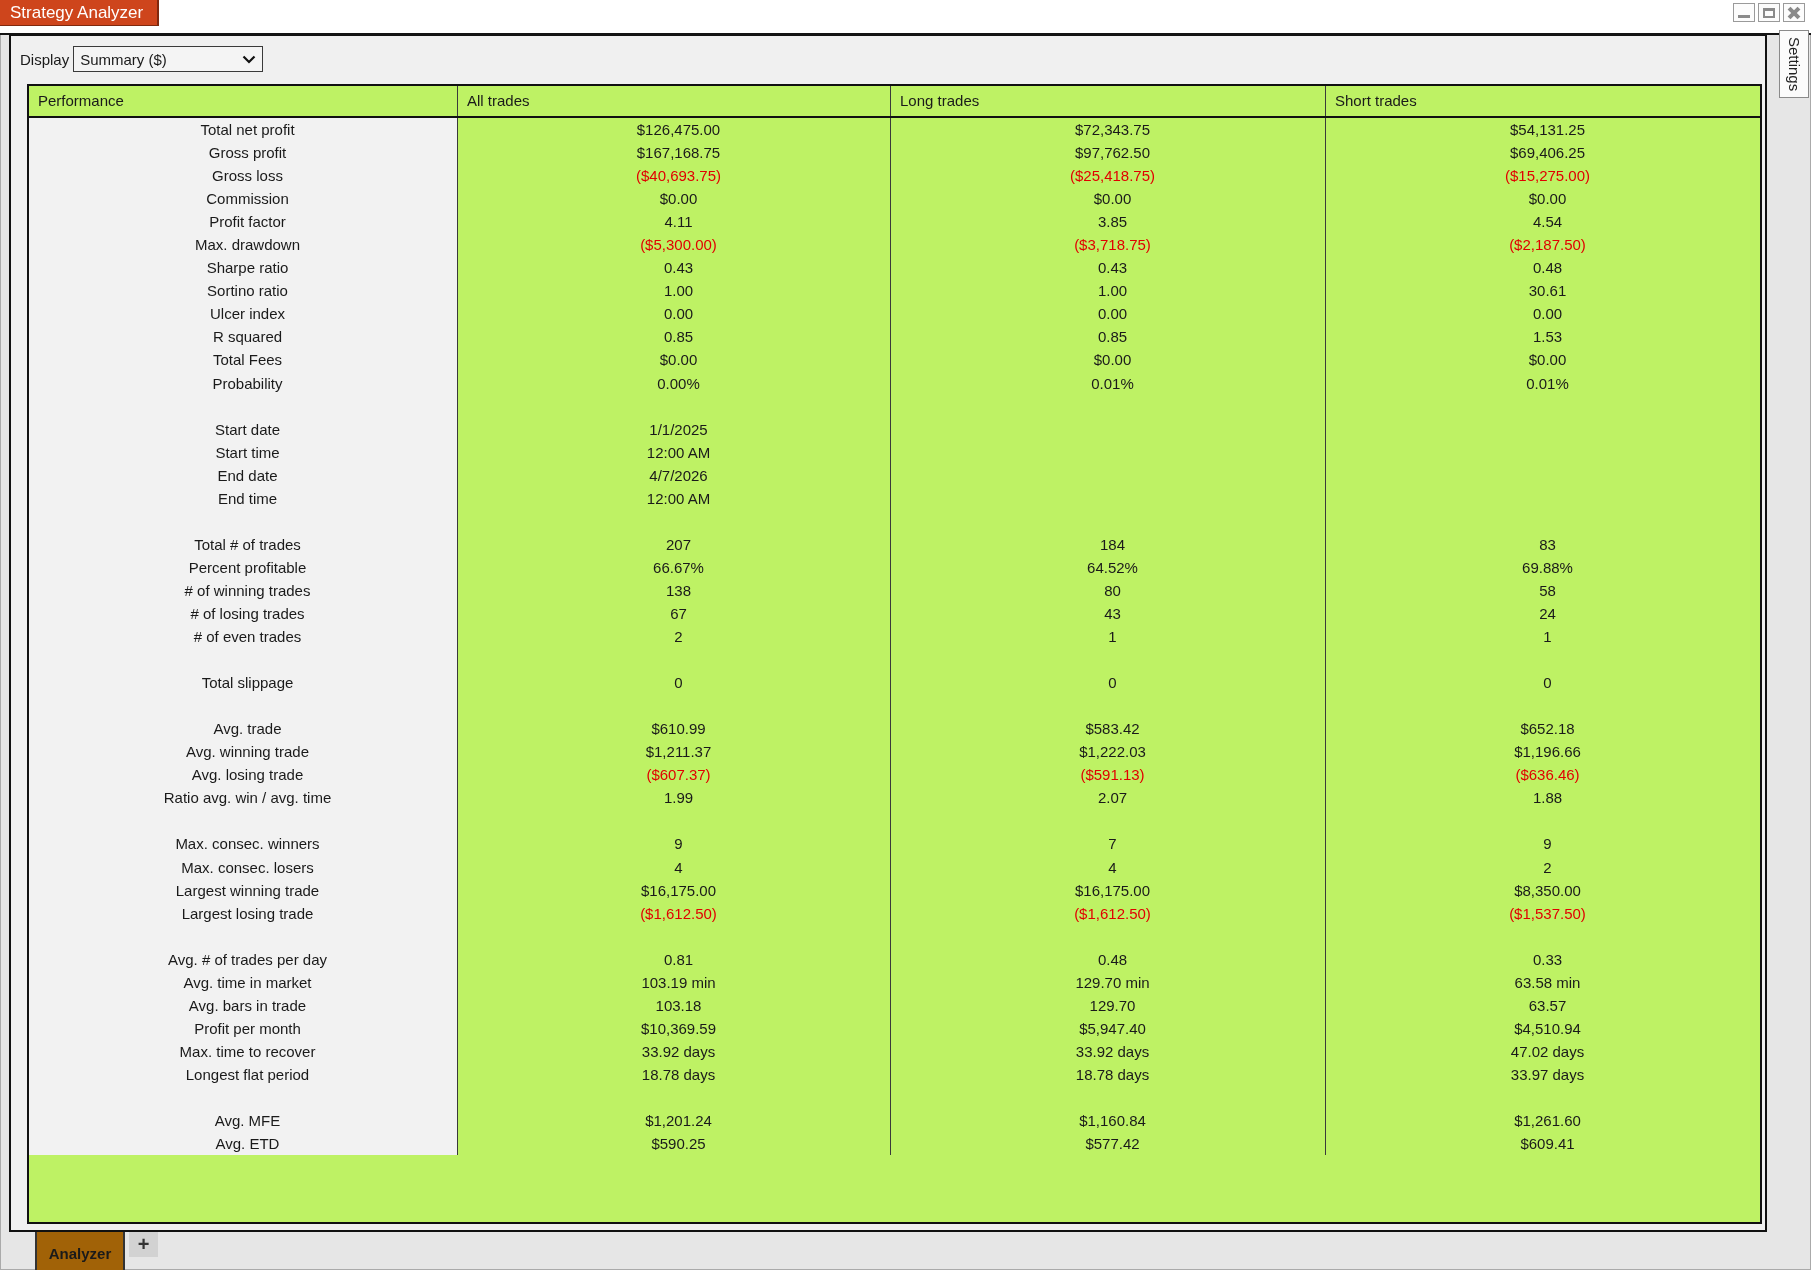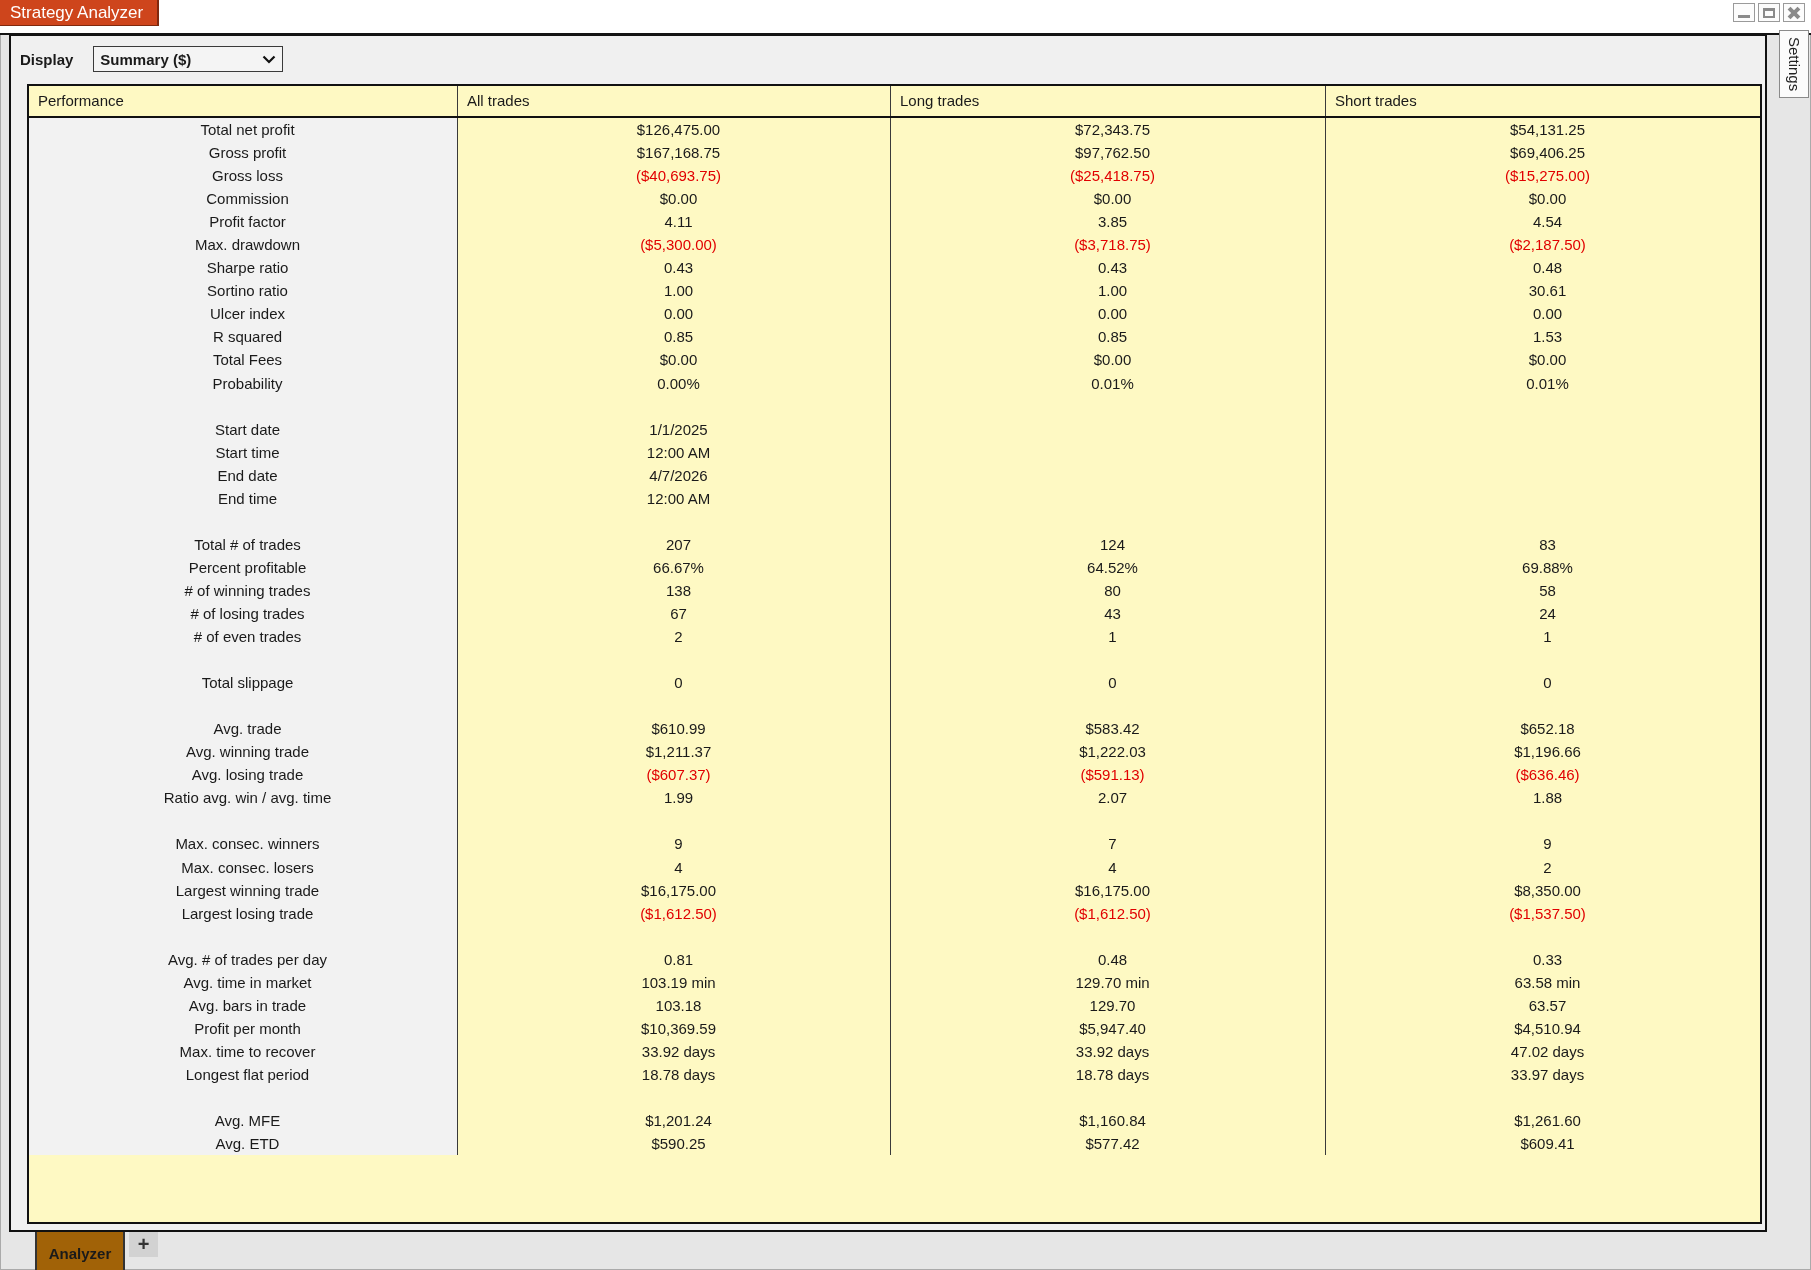--- a/index.html
+++ b/index.html
@@ -40,32 +40,32 @@
   .frame {
     position:absolute; left:0; top:26px; width:1811px; height:1244px;
     border:1px solid #aaaaaa; border-top:none; pointer-events:none; z-index:5;
   }
 
   
   .panel {
     position:absolute; left:9px; top:34px; width:1758px; height:1198px;
     background:#f0f0f0; border:2px solid #111;
   }
-  .display-row { position:absolute; left:9px; top:10px; display:flex; align-items:center; gap:20px;font-weight:bold; }
+  .display-row { position:absolute; left:9px; top:10px; display:flex; align-items:center; gap:4px; }
   .display-row .lbl { font-size:15px; }
   .dropdown {
     width:190px; height:26px; background:#f4f4f4; border:1px solid #3a3a3a;
     display:flex; align-items:center; padding:0 6px; font-size:15px; cursor:default;
   }
   .dropdown .chev { margin-left:auto; display:flex; }
 
   
   .table-wrap {
     position:absolute; left:16px; top:48px; width:1735px; height:1140px;
-    background:#fef9c3; border:2px solid #111;
+    background:#bef264; border:2px solid #111;
   }
   .thead {
     display:grid; grid-template-columns:429px 433px 435px 1fr;
     height:32px; border-bottom:2px solid #111;
   }
   .thead .hcell { font-size:15px; line-height:30px; padding-left:9px; white-space:nowrap; }
   .thead .hcell:not(:last-child) { border-right:1px solid #3a3a3a; }
 
   .tbody { }
   .trow { display:grid; grid-template-columns:429px 433px 435px 1fr; height:23.06px;text-align:center; }
@@ -246,21 +246,21 @@
         </div>
         <div class="trow">
           <div class="c c0"></div>
           <div class="c c1"></div>
           <div class="c c2"></div>
           <div class="c c3"></div>
         </div>
         <div class="trow">
           <div class="c c0">Total # of trades</div>
           <div class="c c1">207</div>
-          <div class="c c2">124</div>
+          <div class="c c2">184</div>
           <div class="c c3">83</div>
         </div>
         <div class="trow">
           <div class="c c0">Percent profitable</div>
           <div class="c c1">66.67%</div>
           <div class="c c2">64.52%</div>
           <div class="c c3">69.88%</div>
         </div>
         <div class="trow">
           <div class="c c0"># of winning trades</div>

